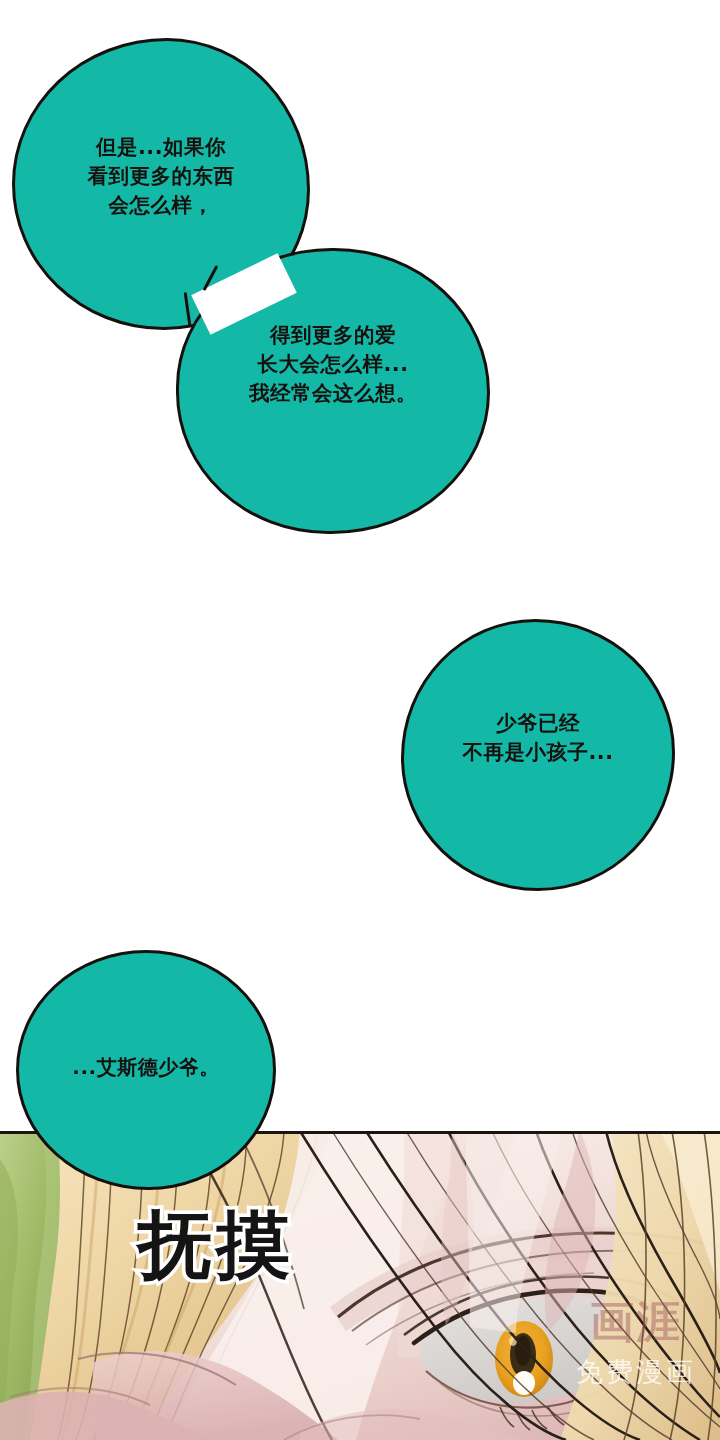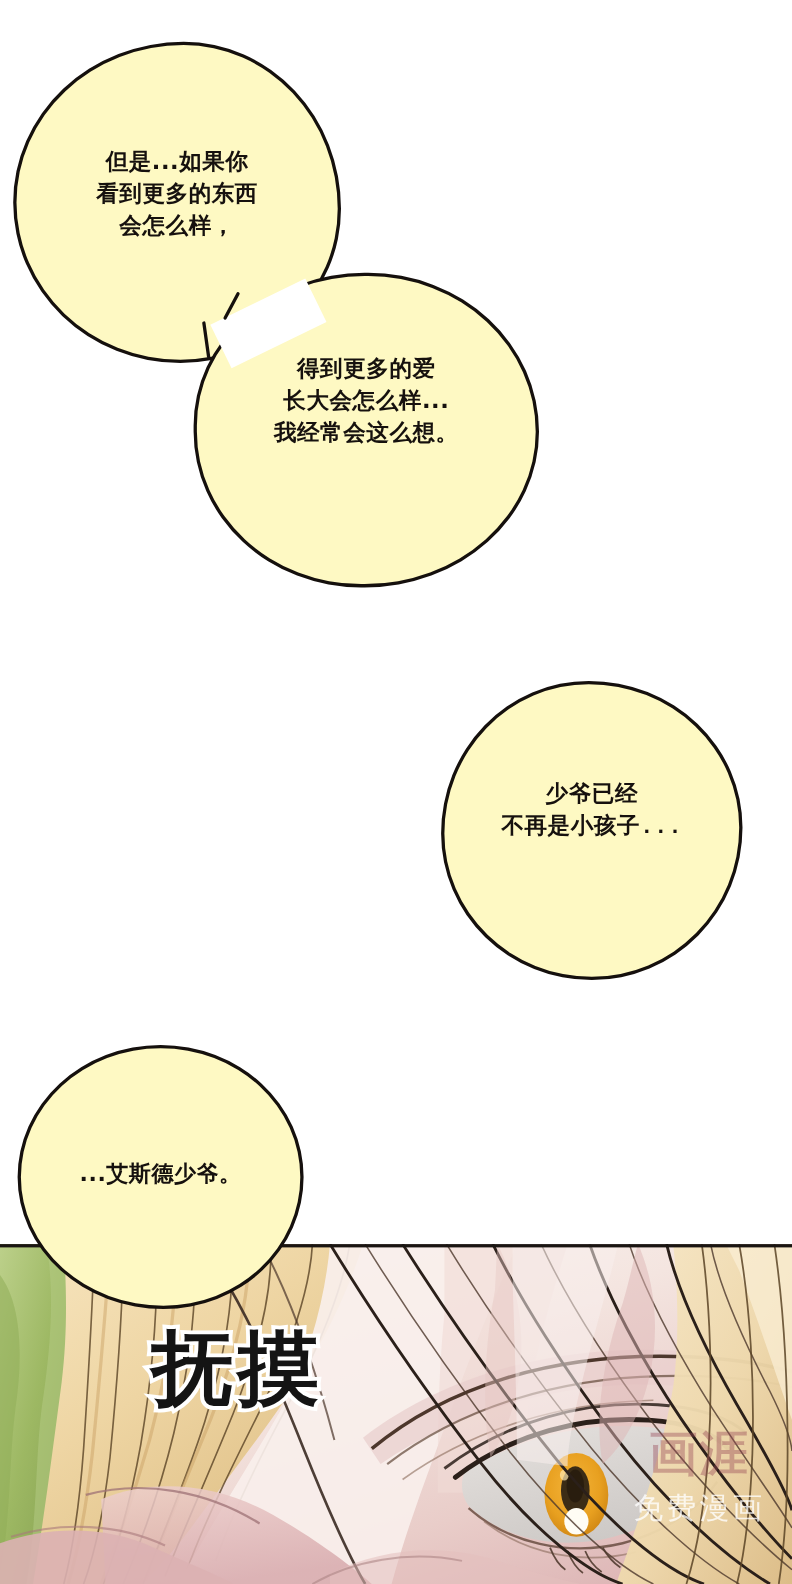--- a/index.html
+++ b/index.html
@@ -39,21 +39,21 @@
     left: 0; top: 0;
     width: 720px;
     height: 3px;
     background: #1a1512;
     z-index: 40;
   }
 
   
   .bubble {
     position: absolute;
-    background: #fef9c3;
+    background: #14b8a6;
     border: 3px solid #15100d;
     border-radius: 50%;
     box-sizing: border-box;
     z-index: 30;
   }
   .bubble-text {
     position: absolute;
     left: 0;
     width: 100%;
     text-align: center;
@@ -132,21 +132,20 @@
   #bubble-3 {
     left: 401px;
     top: 619px;
     width: 274px;
     height: 272px;
     border-radius: 49% 51% 50% 50% / 51% 49% 51% 49%;
   }
   #bubble-3 .bubble-text {
     top: 87px;
     font-size: 20.5px;
-    font-family: Liberation Mono, monospace;
   }
 
   
   #bubble-4 {
     left: 16px;
     top: 950px;
     width: 260px;
     height: 240px;
     border-radius: 50% 50% 49% 51% / 50% 50% 50% 50%;
     z-index: 45;

